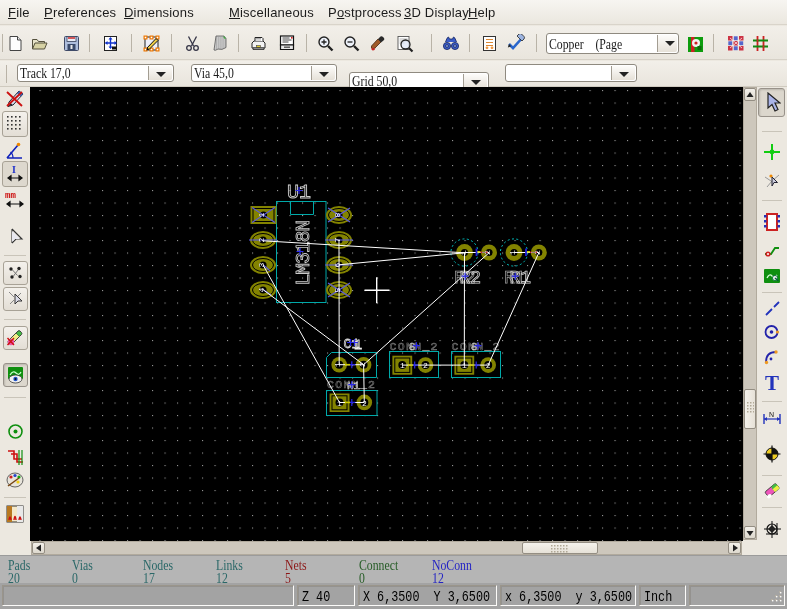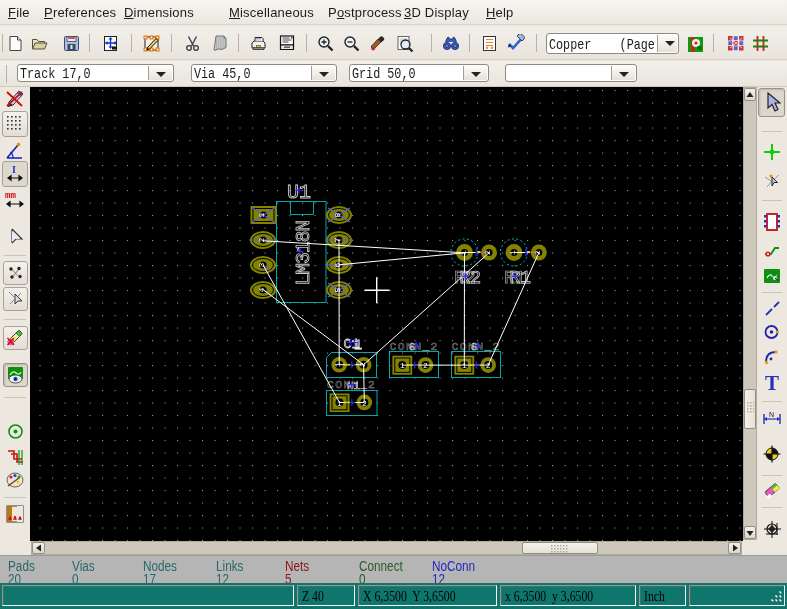--- a/index.html
+++ b/index.html
@@ -5,46 +5,46 @@
 body{position:relative;background:#ece8e0;font-family:"Liberation Sans",sans-serif;}
 .abs{position:absolute;}
 
 #menubar{left:0;top:0;width:787px;height:25px;background:linear-gradient(#f7f5f1,#ebe7df);border-bottom:1px solid #d9d4ca;color:#1c1c1c;font-size:13px;}
 #menubar span{position:absolute;top:5px;letter-spacing:0.2px;}
 
 #tb1{left:0;top:26px;width:787px;height:34px;background:linear-gradient(#f2efe9,#e9e5dd);border-bottom:1px solid #d6d1c7;}
 #tb2{left:0;top:61px;width:787px;height:26px;background:linear-gradient(#f2efe9,#e9e5dd);border-bottom:1px solid #cfcabf;}
 .vsep{position:absolute;width:1px;background:#b9b3a7;}
 .icon{position:absolute;}
-.combo{position:absolute;height:18px;background:#fff;border:1px solid #8f8a80;border-radius:3px;font-family:Liberation Mono, monospace;font-size:12px;color:#1a1a1a;}
+.combo{position:absolute;height:18px;background:#fff;border:1px solid #8f8a80;border-radius:3px;font-family:Liberation Serif, serif;font-size:12px;color:#1a1a1a;}
 .combo .txt{position:absolute;left:2px;top:1px;white-space:pre;font-size:14px;transform:scaleX(0.84);transform-origin:0 0;}
 .combo .btn{position:absolute;right:1px;top:1px;bottom:1px;width:24px;background:linear-gradient(#fdfcfa,#e6e1d8);border-left:1px solid #a39d92;border-radius:0 2px 2px 0;}
 .combo .btn:after{content:"";position:absolute;left:7px;top:6px;border-left:5px solid transparent;border-right:5px solid transparent;border-top:5px solid #222;}
 
 #ltb{left:0;top:87px;width:30px;height:468px;background:#ece8e0;}
 #rtb{left:757px;top:87px;width:30px;height:468px;background:#ece8e0;}
 .hsep{position:absolute;height:1px;background:#c9c4b9;}
 .tbtn{position:absolute;border:1px solid #a8a296;border-radius:3px;background:linear-gradient(#f4f1ec,#e3ded5);}
 .tbtnp{position:absolute;border:1px solid #98928a;border-radius:3px;background:#dcd7cd;box-shadow:inset 1px 1px 2px rgba(0,0,0,0.15);}
 
-#sbar{left:0;top:555px;width:787px;height:28px;background:#b5b5b5;border-top:1px solid #9b9b9b;font-family:Liberation Sans, sans-serif;font-size:14px;}
+#sbar{left:0;top:555px;width:787px;height:28px;background:#b5b5b5;border-top:1px solid #9b9b9b;font-family:Liberation Serif, serif;font-size:14px;}
 #sbar span{position:absolute;white-space:pre;transform:scaleX(0.84);transform-origin:0 0;}
-#fbar{left:0;top:583px;width:787px;height:26px;background:#0f766e;font-family:Liberation Serif, serif;font-size:14px;color:#000;padding-left:28px;}
+#fbar{left:0;top:583px;width:787px;height:26px;background:#a3a3a3;font-family:Liberation Mono, monospace;font-size:14px;color:#000;padding-left:28px;}
 .fld{position:absolute;top:2px;height:21px;border:1px solid #9a958b;border-right-color:#fcfbf9;border-bottom-color:#fcfbf9;box-shadow:inset 1px 1px 0 rgba(120,115,105,0.35);}
 .ftx{position:absolute;left:4px;top:3px;white-space:pre;transform:scaleX(0.84);transform-origin:0 0;}
 </style></head>
 <body>
 <div id="menubar" class="abs">
 <span style="left:8px"><u>F</u>ile</span>
 <span style="left:44px"><u>P</u>references</span>
 <span style="left:124px"><u>D</u>imensions</span>
 <span style="left:229px"><u>M</u>iscellaneous</span>
 <span style="left:328px">P<u>o</u>stprocess</span>
 <span style="left:404px"><u>3</u>D Display</span>
-<span style="left:486px"><u>H</u>elp</span>
+<span style="left:468px"><u>H</u>elp</span>
 </div>
 <div id="tb1" class="abs">
 <div class="vsep" style="left:2px;top:8px;height:18px"></div>
 <svg class="icon" style="left:7px;top:9px" width="17" height="17" viewBox="0 0 17 17">
       <path d="M3,1.5 h7.5 l3.5,3.5 v10.5 h-11 z" fill="#fdfdfd" stroke="#444" stroke-width="1"></path>
       <path d="M10.5,1.5 v3.5 h3.5" fill="#e8e8e8" stroke="#444" stroke-width="1"></path>
     </svg>
 <svg class="icon" style="left:31px;top:9px" width="17" height="17" viewBox="0 0 17 17">
       <path d="M1.5,14 V4.5 h4.5 l1.5,2 h6 v1.5" fill="#e7e3c8" stroke="#55513d" stroke-width="1"></path>
       <path d="M1.5,14 L4,8 h12 l-2.5,6 z" fill="#d7d2a4" stroke="#55513d" stroke-width="1"></path>
@@ -209,21 +209,21 @@
 <div id="tb2" class="abs">
 <div class="vsep" style="left:6px;top:4px;height:18px"></div>
 <div class="combo" style="left:17px;top:3px;width:157px">
       <span class="txt">Track 17,0</span>
       <span class="btn"></span>
     </div>
 <div class="combo" style="left:191px;top:3px;width:146px">
       <span class="txt">Via 45,0</span>
       <span class="btn"></span>
     </div>
-<div class="combo" style="left:349px;top:3px;width:140px">
+<div class="combo" style="left:349px;top:11px;width:140px">
       <span class="txt">Grid 50,0</span>
       <span class="btn"></span>
     </div>
 <div class="combo" style="left:505px;top:3px;width:132px">
       <span class="txt"></span>
       <span class="btn"></span>
     </div>
 </div>
 <div id="ltb" class="abs">
 <svg class="icon" style="left:5px;top:2px" width="20" height="20" viewBox="0 0 20 20">

